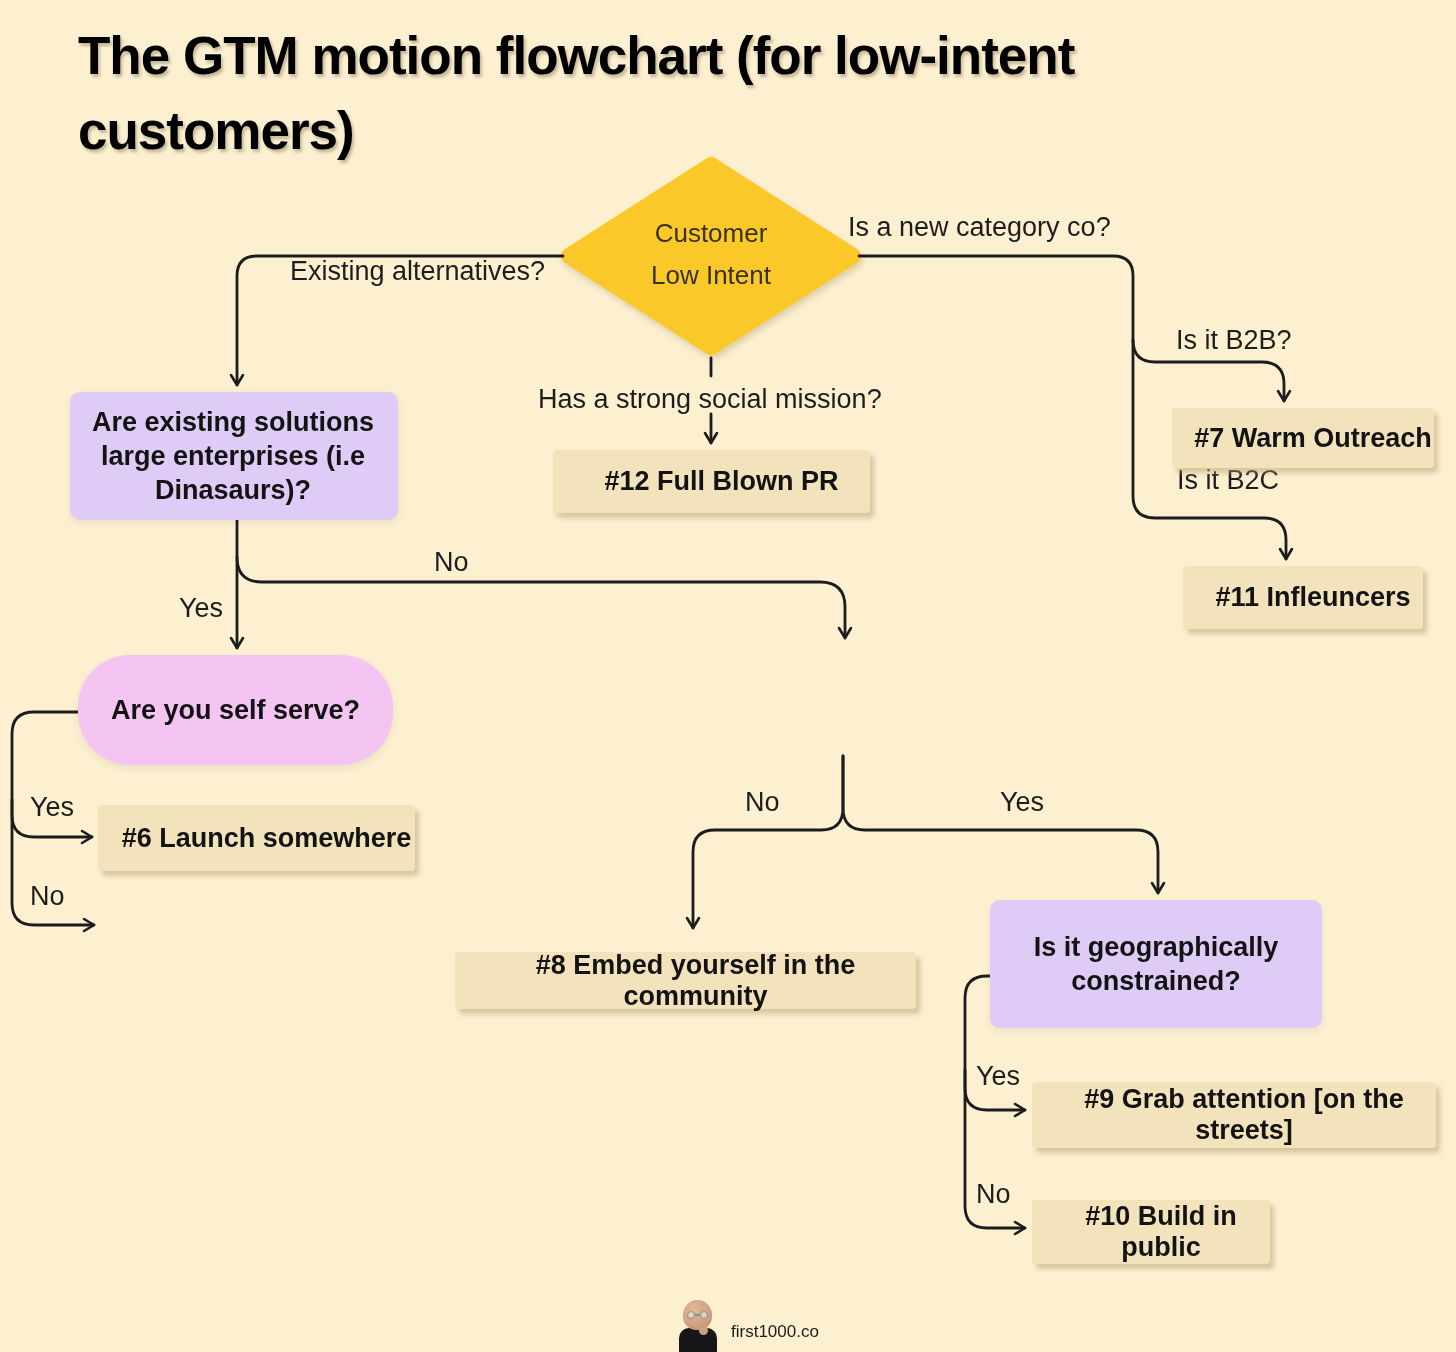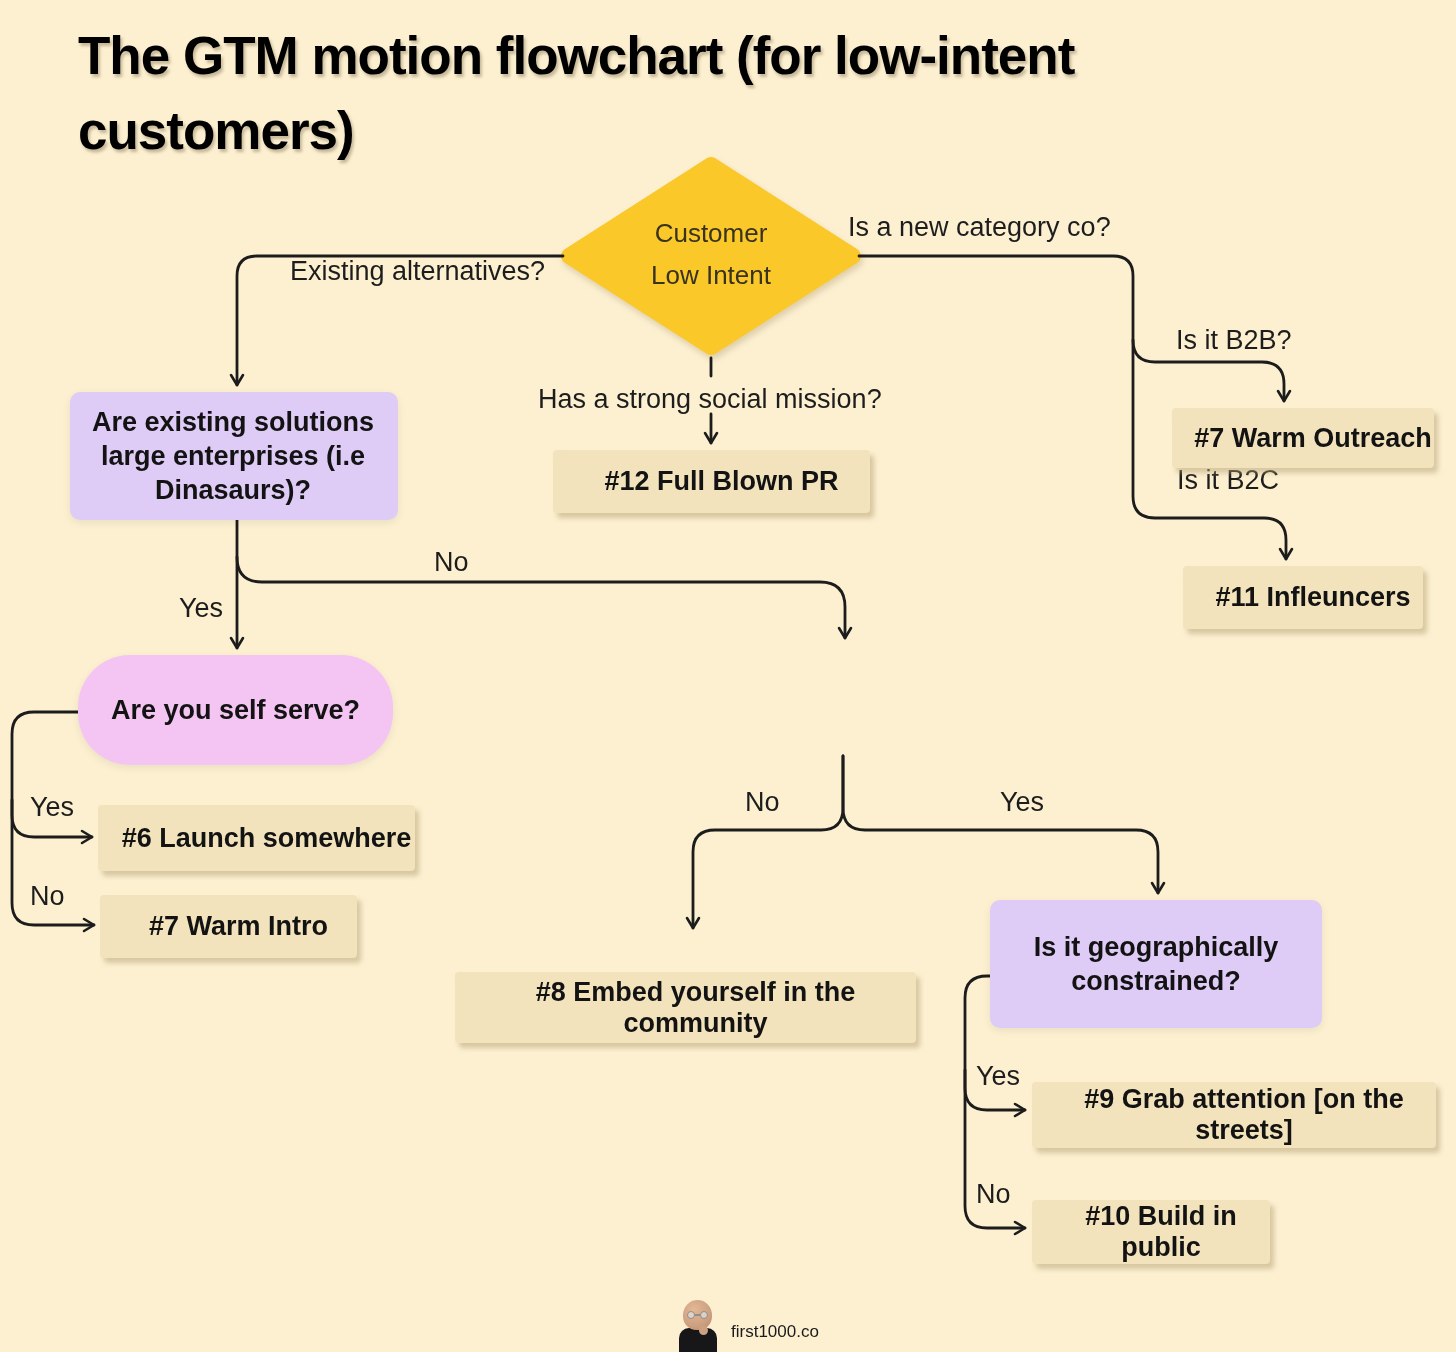--- a/index.html
+++ b/index.html
@@ -56,21 +56,21 @@
 
   
   #n-existing   {left:70px;  top:392px; width:328px; height:128px;padding-left:12px;}
   #n-pr         {left:553px; top:450px; width:317px; height:63px;}
   #n-outreach   {left:1172px;top:408px; width:262px; height:60px;}
   #n-influencers{left:1183px;top:566px; width:240px; height:63px;}
   #n-selfserve  {left:78px;  top:655px; width:315px; height:110px;border-radius:52px;}
   #n-broad      {left:587px; top:645px; width:512px; height:111px;border-radius:46px;}
   #n-launch     {left:98px;  top:805px; width:317px; height:66px;}
   #n-warmintro  {left:100px; top:895px; width:257px; height:63px;}
-  #n-embed      {left:455px; top:972px; width:461px; height:71px;}
+  #n-embed      {left:455px; top:952px; width:461px; height:57px;}
   #n-geo        {left:990px; top:900px; width:332px; height:128px;}
   #n-grab       {left:1032px;top:1082px;width:404px; height:66px;}
   #n-build      {left:1032px;top:1200px;width:238px; height:64px;}
 
   
   #l-alts   {left:290px; top:214px;margin-top:43px;}
   #l-newcat {left:848px; top:213px;}
   #l-social {left:538px; top:385px;}
   #l-b2b    {left:1176px;top:326px;}
   #l-b2c    {left:1177px;top:466px;}
@@ -198,23 +198,20 @@
 
   <div class="node node-pink" id="n-selfserve">
     <div class="txt">Are you self serve?</div>
   </div>
 
 
   <div class="node node-tan" id="n-launch">
     <div class="txt">#6 Launch somewhere</div>
   </div>
 
-  <div class="node node-tan" id="n-warmintro">
-    <div class="txt">#7 Warm Intro</div>
-  </div>
 
   <div class="node node-tan" id="n-embed">
     <div class="txt">#8 Embed yourself in the community</div>
   </div>
 
   <div class="node node-purple" id="n-geo">
     <div class="txt">
       <div>Is it geographically</div>
       <div>constrained?</div>
     </div>

